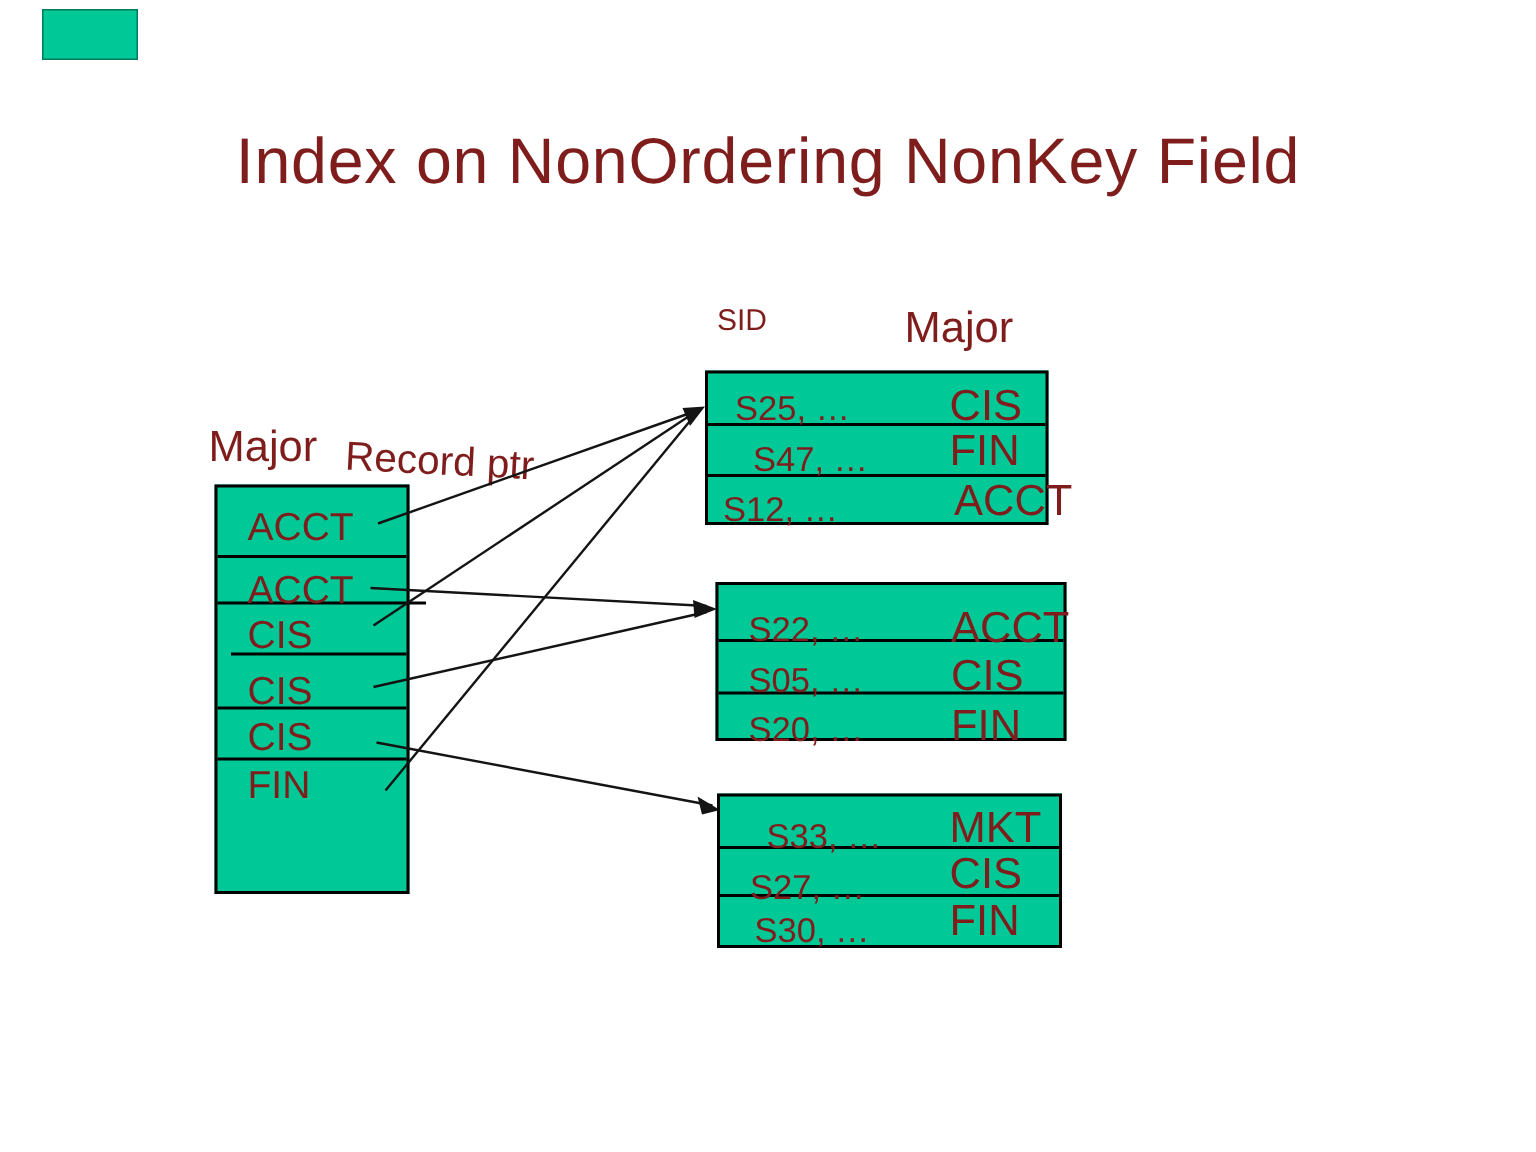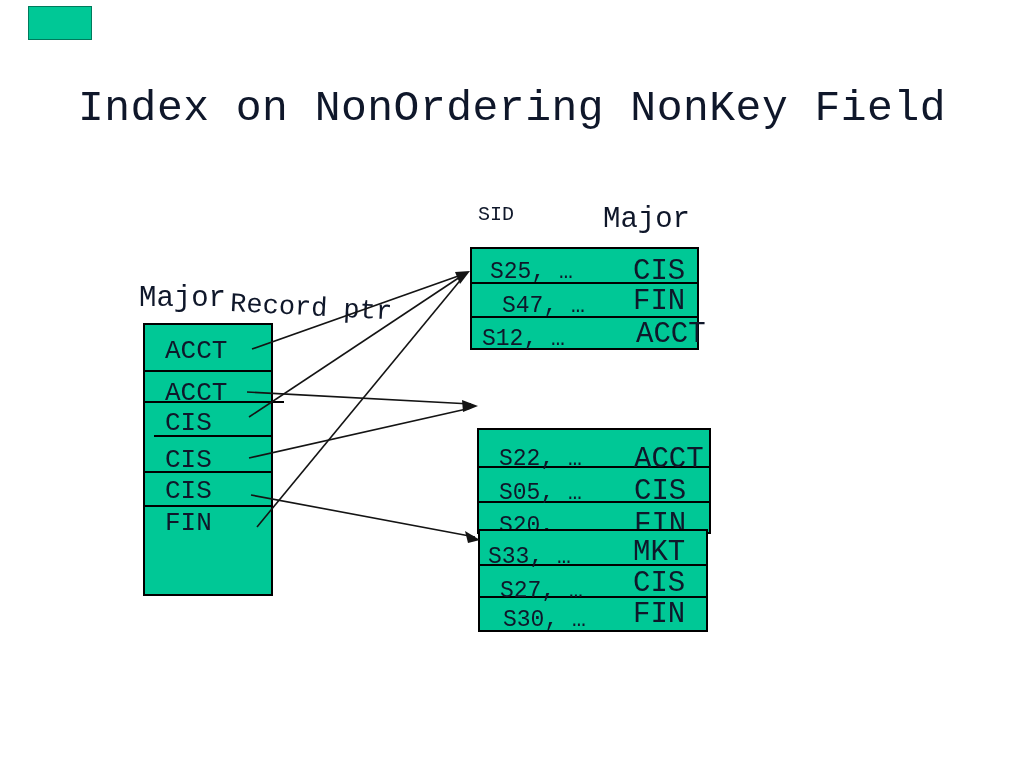--- a/index.html
+++ b/index.html
@@ -1,18 +1,18 @@
 <!DOCTYPE html>
 <html><head>
 <meta charset="utf-8">
 <style>
   html,body{margin:0;padding:0;background:#fff;}
   .slide{
     position:relative;width:1024px;height:737px;background:#ffffff;overflow:hidden;
-    font-family:Liberation Mono, monospace;color:#0f172a;
+    font-family:Liberation Sans, sans-serif;color:#7f1d1d;
   }
   .deco-rect{
     position:absolute;left:28px;top:6px;width:62px;height:32px;
     background:#00C896;border:1px solid #007a5c;
   }
   .title{
     position:absolute;left:0;top:84px;width:1024px;margin:0;
     font-size:43px;font-weight:normal;text-align:center;letter-spacing:0.5px;
   }
   .label{position:absolute;white-space:nowrap;}
@@ -41,31 +41,31 @@
   .block{position:absolute;}
   .block .sid{font-size:23px;}
   .block .maj{font-size:29px;}
   .block1{left:470px;top:247px;width:229px;height:103px;}
   .block1 .d1{left:0;top:33px;width:225px;}
   .block1 .d2{left:0;top:67px;width:225px;}
   .block1 .s1{left:18px;top:12px;} .block1 .m1{left:161px;top:8px;}
   .block1 .s2{left:18px;top:46px;margin-left:12px;} .block1 .m2{left:161px;top:38px;}
   .block1 .s3{left:10px;top:79px;} .block1 .m3{left:164px;top:71px;}
 
-  .block2{left:477px;top:388px;width:234px;height:106px;margin-top:40px;}
+  .block2{left:477px;top:388px;width:234px;height:106px;}
   .block2 .d1{left:0;top:36px;width:230px;}
   .block2 .d2{left:0;top:71px;width:230px;}
   .block2 .s1{left:20px;top:18px;} .block2 .m1{left:155px;top:15px;}
   .block2 .s2{left:20px;top:52px;} .block2 .m2{left:155px;top:47px;}
   .block2 .s3{left:20px;top:85px;} .block2 .m3{left:155px;top:80px;}
 
   .block3{left:478px;top:529px;width:230px;height:103px;}
   .block3 .d1{left:0;top:33px;width:226px;}
   .block3 .d2{left:0;top:65px;width:226px;}
-  .block3 .s1{left:8px;top:15px;} .block3 .m1{left:153px;top:7px;}
+  .block3 .s1{left:31px;top:15px;} .block3 .m1{left:153px;top:7px;}
   .block3 .s2{left:20px;top:49px;} .block3 .m2{left:153px;top:38px;}
   .block3 .s3{left:23px;top:78px;} .block3 .m3{left:153px;top:69px;}
 
   .wires{position:absolute;left:0;top:0;width:1024px;height:768px;pointer-events:none;}
 </style>
 </head>
 <body>
 
 <div class="slide">
 

